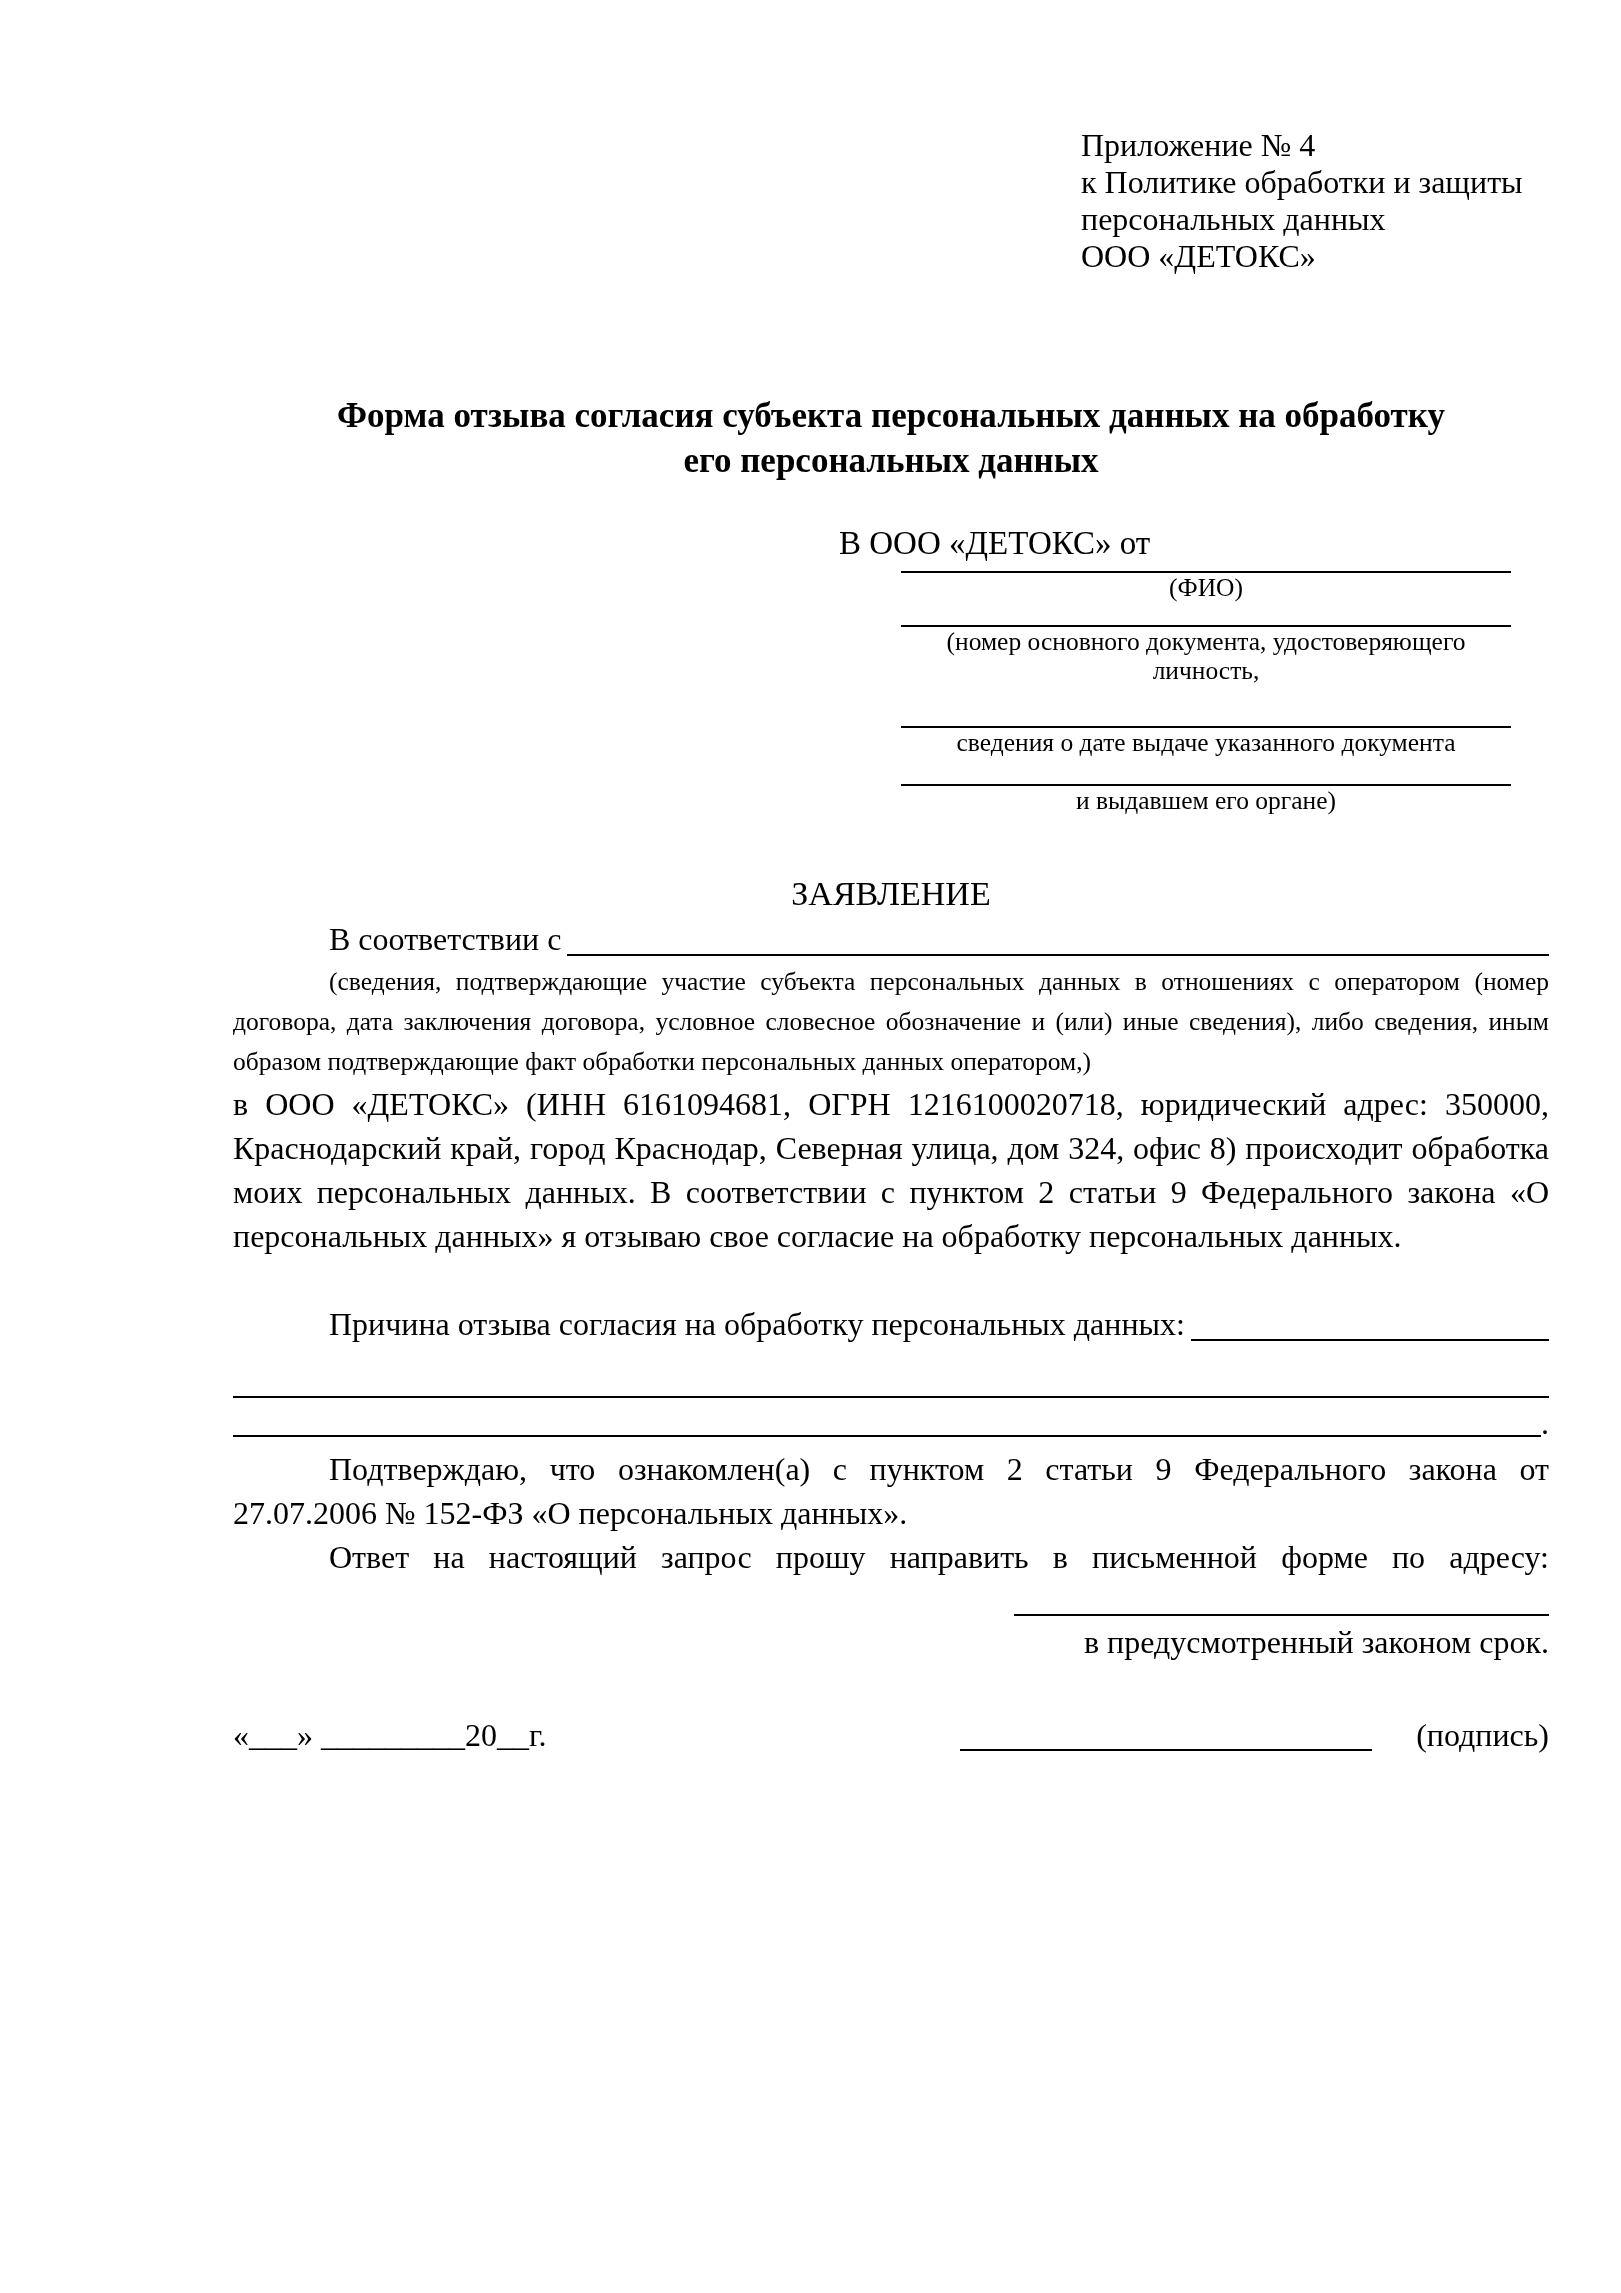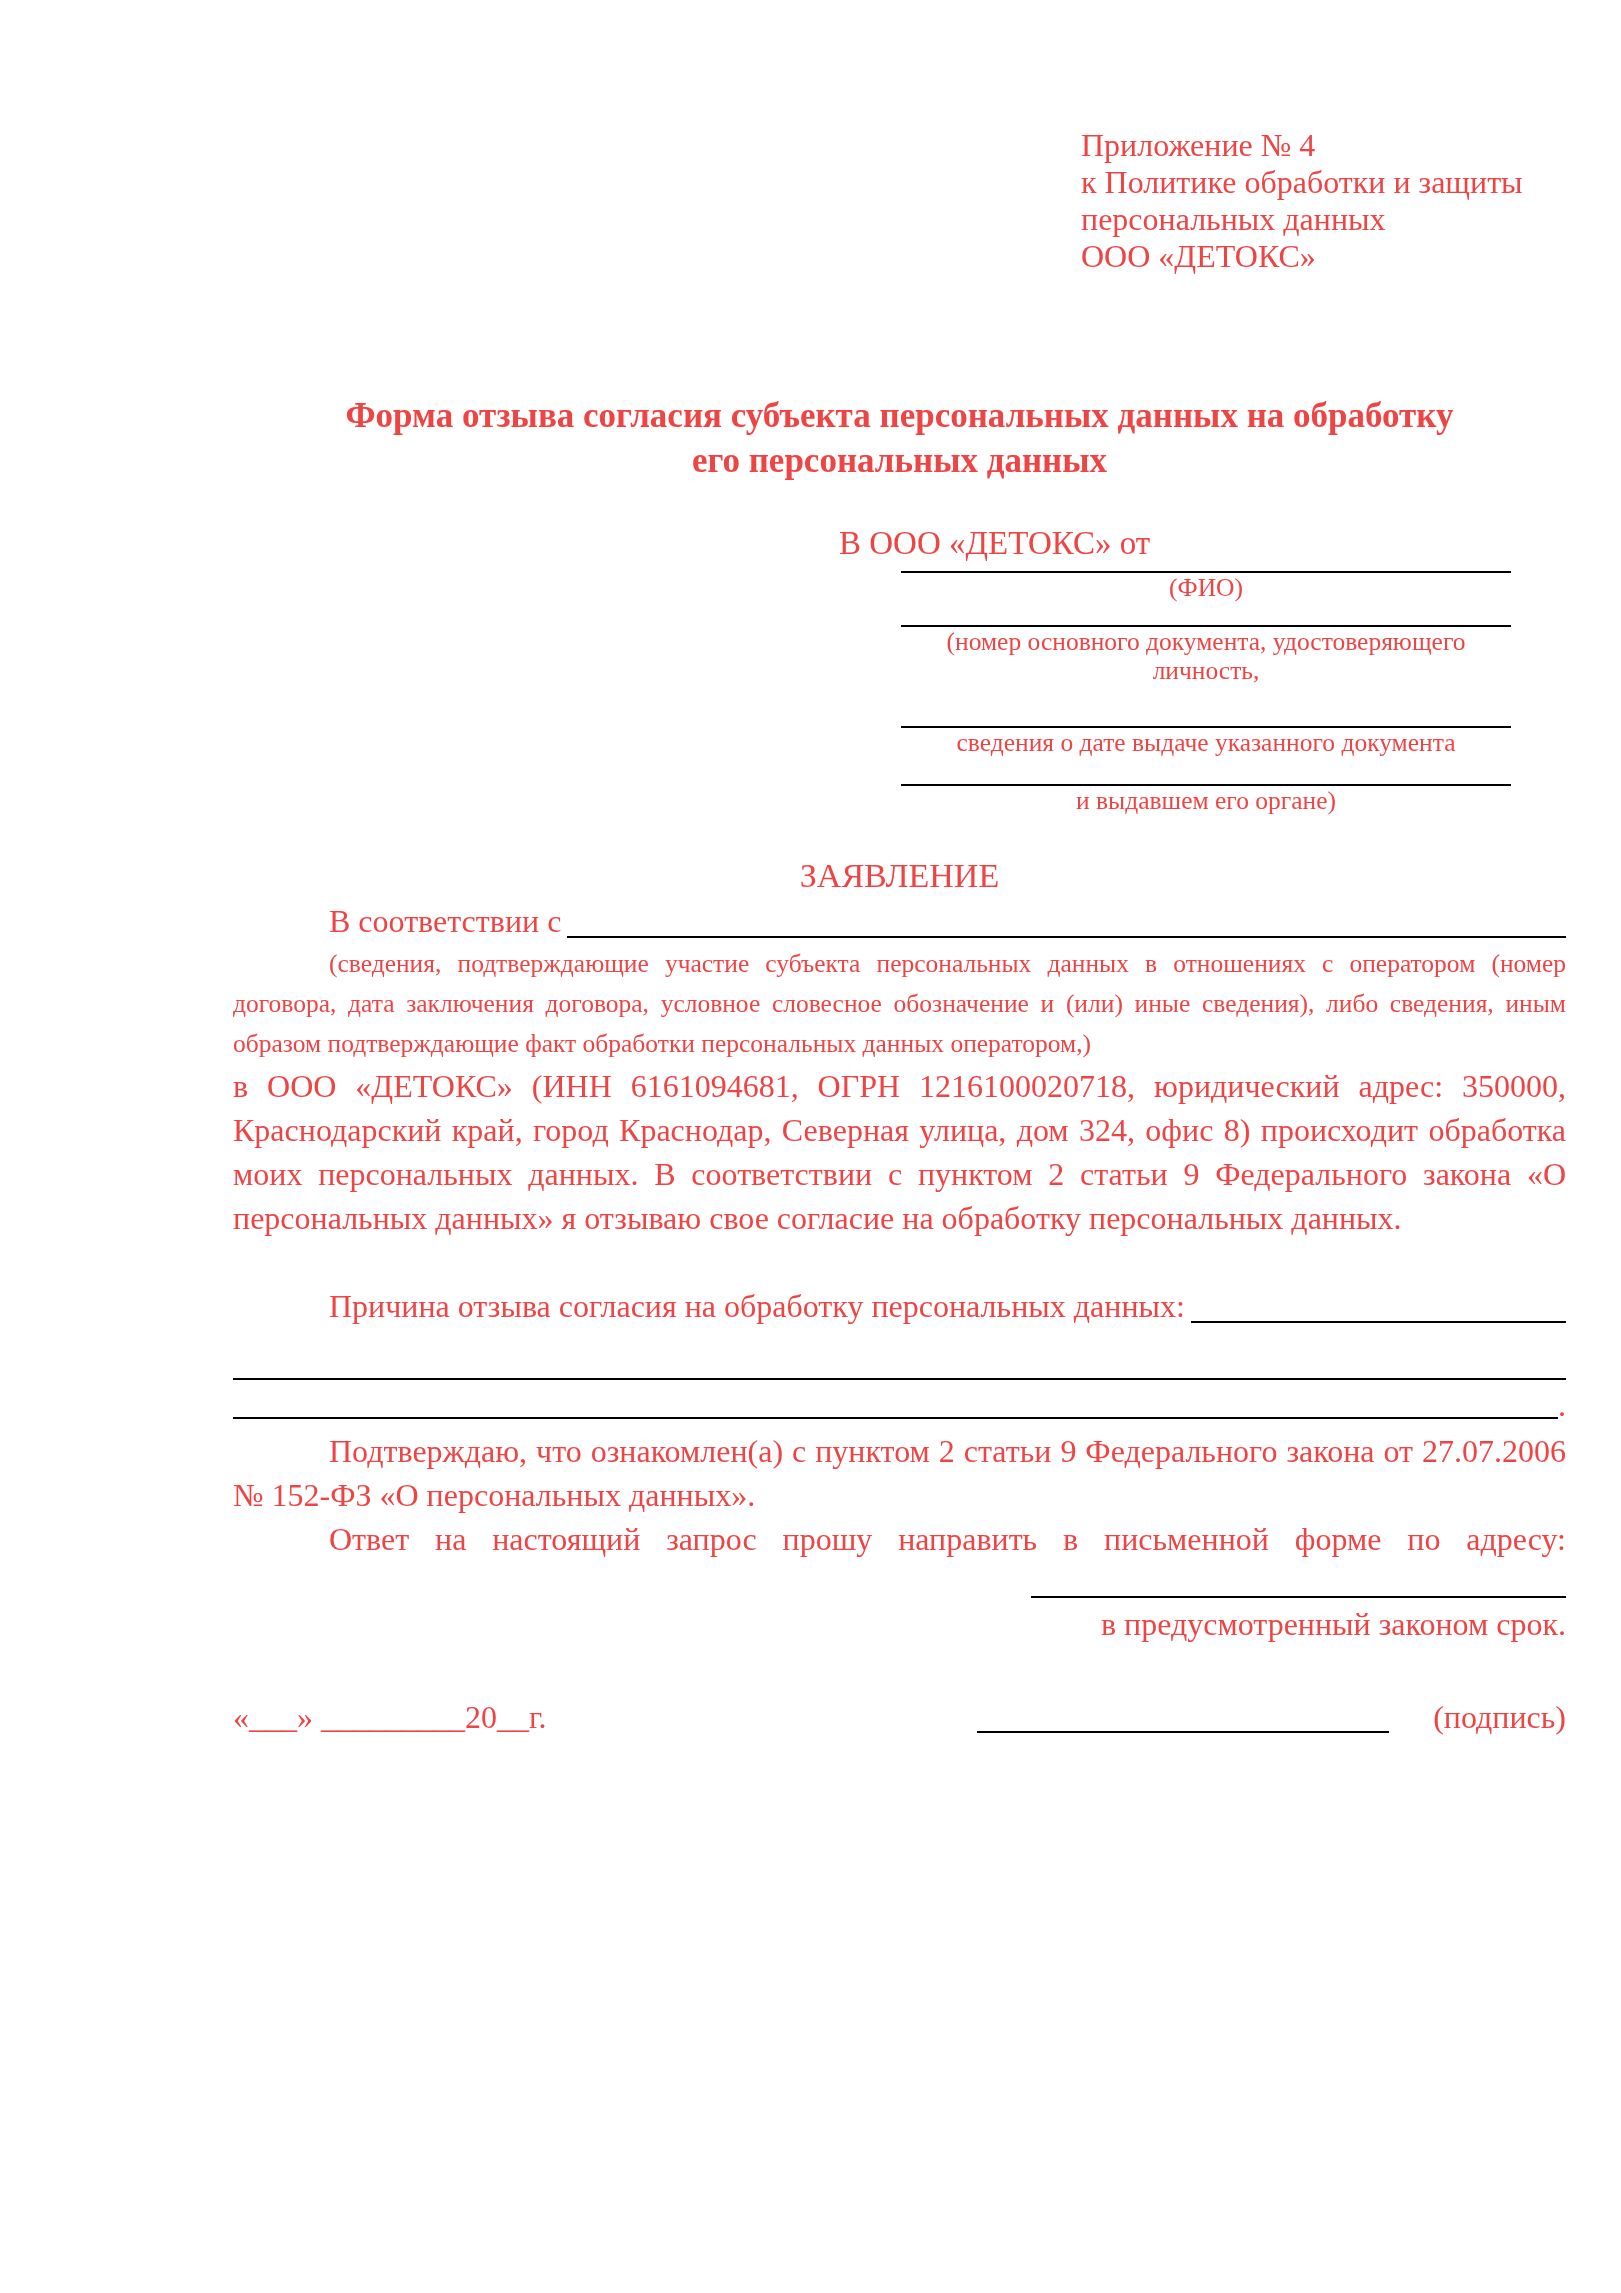--- a/index.html
+++ b/index.html
@@ -2,24 +2,24 @@
 <html><head>
 <meta charset="utf-8">
 <style>
   * { box-sizing: border-box; }
   html, body { margin: 0; padding: 0; background: #ffffff; }
   .page {
     position: relative;
     width: 1621px;
     height: 2294px;
     background: #ffffff;
-    color: #ef4444;
+    color: #000000;
     font-family: "Liberation Serif", "DejaVu Serif", serif;
     font-size: 32px;
-    padding: 127px 55px 59px 233px;
+    padding: 127px 72px 59px 233px;
     overflow: hidden;
   }
 
   
   .annex { margin-left: 848px; line-height: 37px; }
 
   
   .doc-title {
     margin-top: 118px;
     text-align: center;
@@ -32,21 +32,21 @@
   .to-line { margin-top: 41px; margin-left: 606px; font-size: 33px; line-height: 39px; }
   .addr-fields { margin-left: 668px; width: 610px; }
   .f-line { border-bottom: 2.9px solid #000; }
   .f-line.h1 { height: 9.8px; }
   .f-line.h2 { height: 25.5px; }
   .f-line.h3 { height: 43px; }
   .f-line.h4 { height: 29px; }
   .f-cap { font-size: 25.5px; line-height: 29px; text-align: center; }
 
   
-  .statement-heading { margin-top: 41px; text-align: center; font-size: 34px; line-height: 39px; }
+  .statement-heading { margin-top: 59px; text-align: center; font-size: 34px; line-height: 39px; }
 
   .accord-row { display: flex; margin-top: 3.9px; line-height: 45px; align-items: flex-end; }
   .accord-txt { padding-left: 96px; white-space: nowrap; text-align: right; }
   .fill-ul { flex: 1 1 auto; border-bottom: 2.9px solid #000; margin-bottom: 5.9px; margin-left: 5.9px; }
 
   .footnote {
     font-size: 25.5px;
     line-height: 40px;
     text-align: justify;
     text-indent: 96px;

